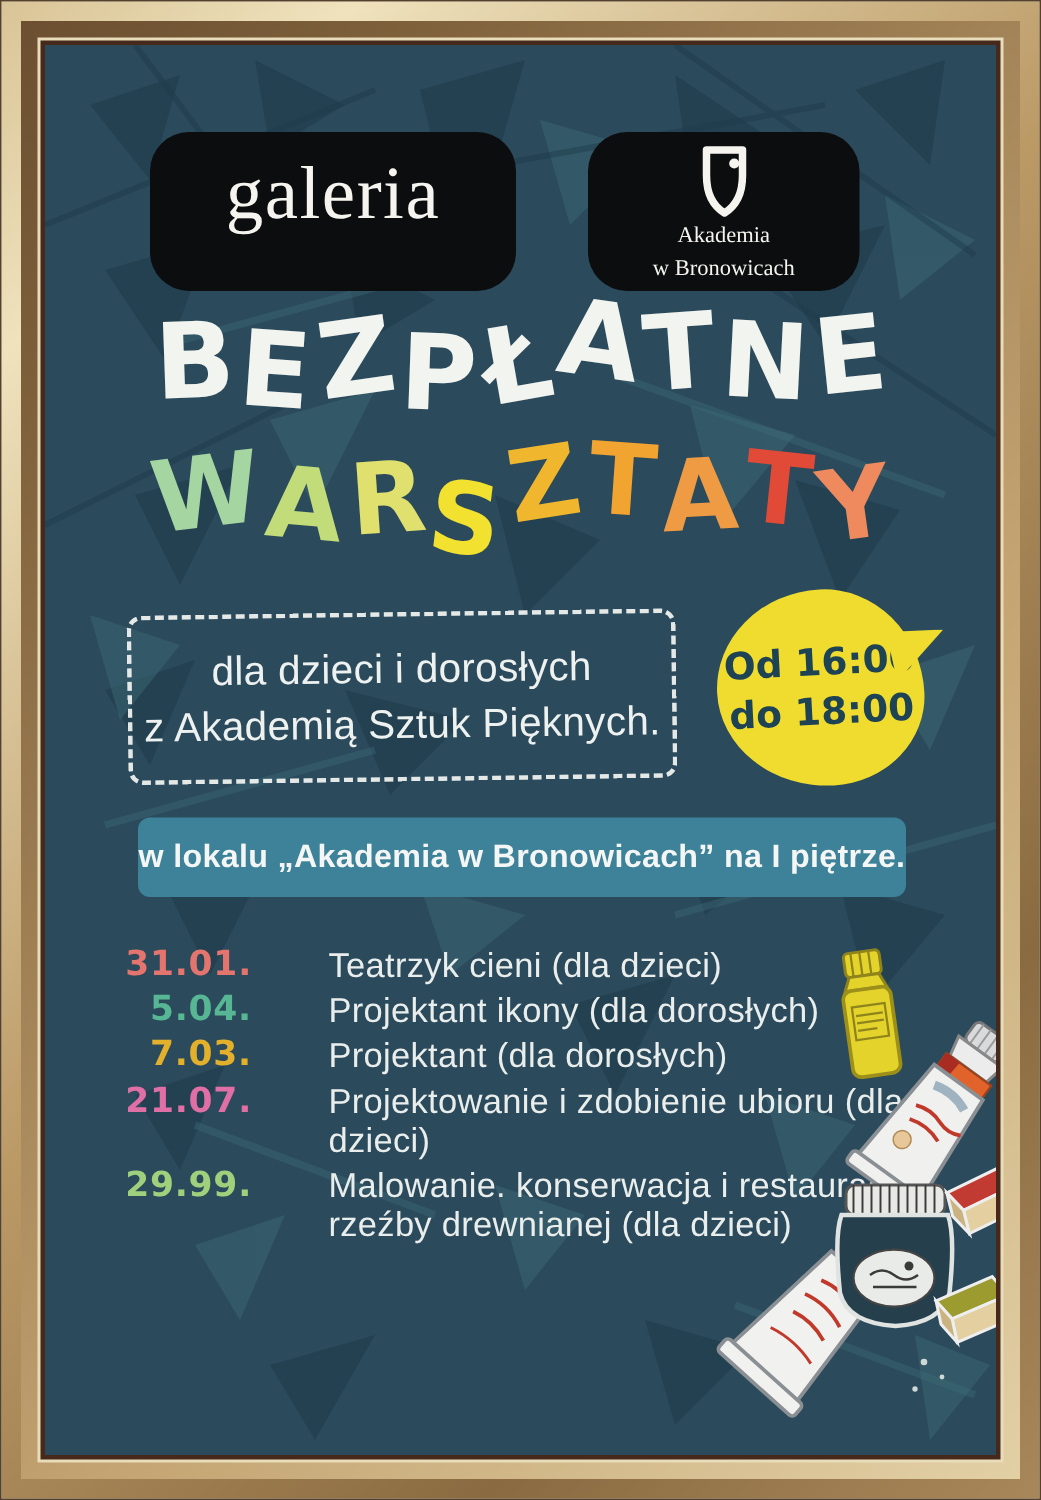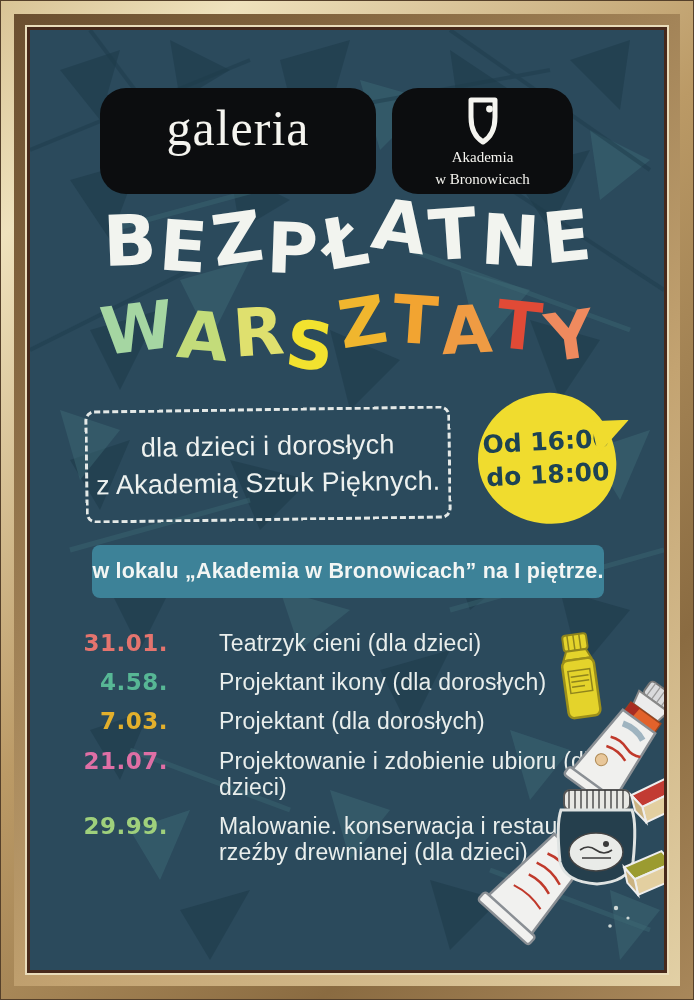--- a/index.html
+++ b/index.html
@@ -13,21 +13,21 @@
       background:linear-gradient(135deg,#d9c496 0%,#efe2bd 14%,#bb9a66 46%,#8a6b41 78%,#a8875a 100%);}
   .f2{width:100%;height:100%;box-sizing:border-box;padding:11px;
       background:linear-gradient(315deg,#e2d0a5 0%,#c3a371 38%,#7e603b 84%,#6b4f30 100%);}
   .f3{width:100%;height:100%;box-sizing:border-box;padding:2px;background:#e9dcba;}
   .f4{width:100%;height:100%;box-sizing:border-box;padding:3px;background:#47291b;}
   .content{position:relative;width:100%;height:100%;background:#2b4a5c;overflow:hidden;}
   .bgpattern{position:absolute;inset:0;pointer-events:none;}
 
   
   .badge{position:absolute;background:#0c0d0f;border-radius:26px;color:#f5f4ef;box-sizing:border-box;}
-  #galeria-badge{left:70px;top:58px;width:276px;height:106px;padding-top:15px;text-align:center;}
+  #galeria-badge{left:70px;top:58px;width:244px;height:106px;padding-top:15px;text-align:center;}
   .galeria-main{font-family:"Liberation Serif",serif;font-size:50px;line-height:1;letter-spacing:1px;}
   .galeria-sub{font-family:"Liberation Serif",serif;font-size:26px;line-height:1;margin-top:-5px;
                margin-left:96px;text-align:left;letter-spacing:1px;}
   #akademia-badge{left:362px;top:58px;width:181px;height:106px;display:flex;flex-direction:column;
                   align-items:center;justify-content:center;gap:3px;padding-top:4px;}
   .akademia-text{font-family:"Liberation Serif",serif;font-size:15px;line-height:1.3;text-align:center;}
 
   
   .title-line{position:absolute;left:0;width:100%;text-align:center;white-space:nowrap;}
   #title1{top:168px;font-size:70px;}
@@ -47,21 +47,21 @@
           font-weight:700;font-size:25px;line-height:1.3;font-family:"DejaVu Sans",sans-serif;}
   .bubble::after{content:"";position:absolute;right:-13px;top:22%;width:38px;height:36px;
           background:var(--bub,#f0dc2e);clip-path:polygon(0 10%,100% 0,24% 100%);transform:rotate(6deg);}
 
   
   .banner{position:absolute;left:62px;top:515px;width:512px;height:53px;border-radius:8px;
           display:flex;align-items:center;justify-content:center;color:#f3f6f4;font-weight:700;
           font-size:21.5px;letter-spacing:.2px;}
 
   
-  .schedule{position:absolute;left:46px;top:600px;display:flex;flex-direction:column;gap:13px;}
+  .schedule{position:absolute;left:46px;top:600px;display:flex;flex-direction:column;gap:4px;}
   .srow{display:flex;gap:15px;align-items:flex-start;}
   .sdate{width:92px;text-align:right;font-weight:700;font-size:23px;flex:none;letter-spacing:.5px;
          font-family:"DejaVu Sans",sans-serif;}
   .stitle{font-size:23px;color:#e9eeec;line-height:1.14;white-space:pre-line;max-width:478px;letter-spacing:.2px;margin-left:36px;}
 
   
   .illoA{position:absolute;left:505px;top:596px;}
   .illoB{position:absolute;left:438px;top:748px;}
 </style>
 </head>
@@ -157,21 +157,21 @@
       <div class="banner" style="background: rgb(61, 130, 152);">
         <span>w lokalu „Akademia w Bronowicach” na I piętrze.</span>
       </div>
 
       <div class="schedule" id="schedule">
               <div class="srow">
                 <span class="sdate" style="color: rgb(228, 116, 110);">31.01.</span>
                 <span class="stitle">Teatrzyk cieni (dla dzieci)</span>
               </div>
               <div class="srow">
-                <span class="sdate" style="color: rgb(87, 183, 149);">4.58.</span>
+                <span class="sdate" style="color: rgb(87, 183, 149);">5.04.</span>
                 <span class="stitle">Projektant ikony (dla dorosłych)</span>
               </div>
               <div class="srow">
                 <span class="sdate" style="color: rgb(227, 176, 44);">7.03.</span>
                 <span class="stitle">Projektant (dla dorosłych)</span>
               </div>
               <div class="srow">
                 <span class="sdate" style="color: rgb(223, 111, 165);">21.07.</span>
                 <span class="stitle">Projektowanie i zdobienie ubioru (dla dzieci)</span>
               </div>

